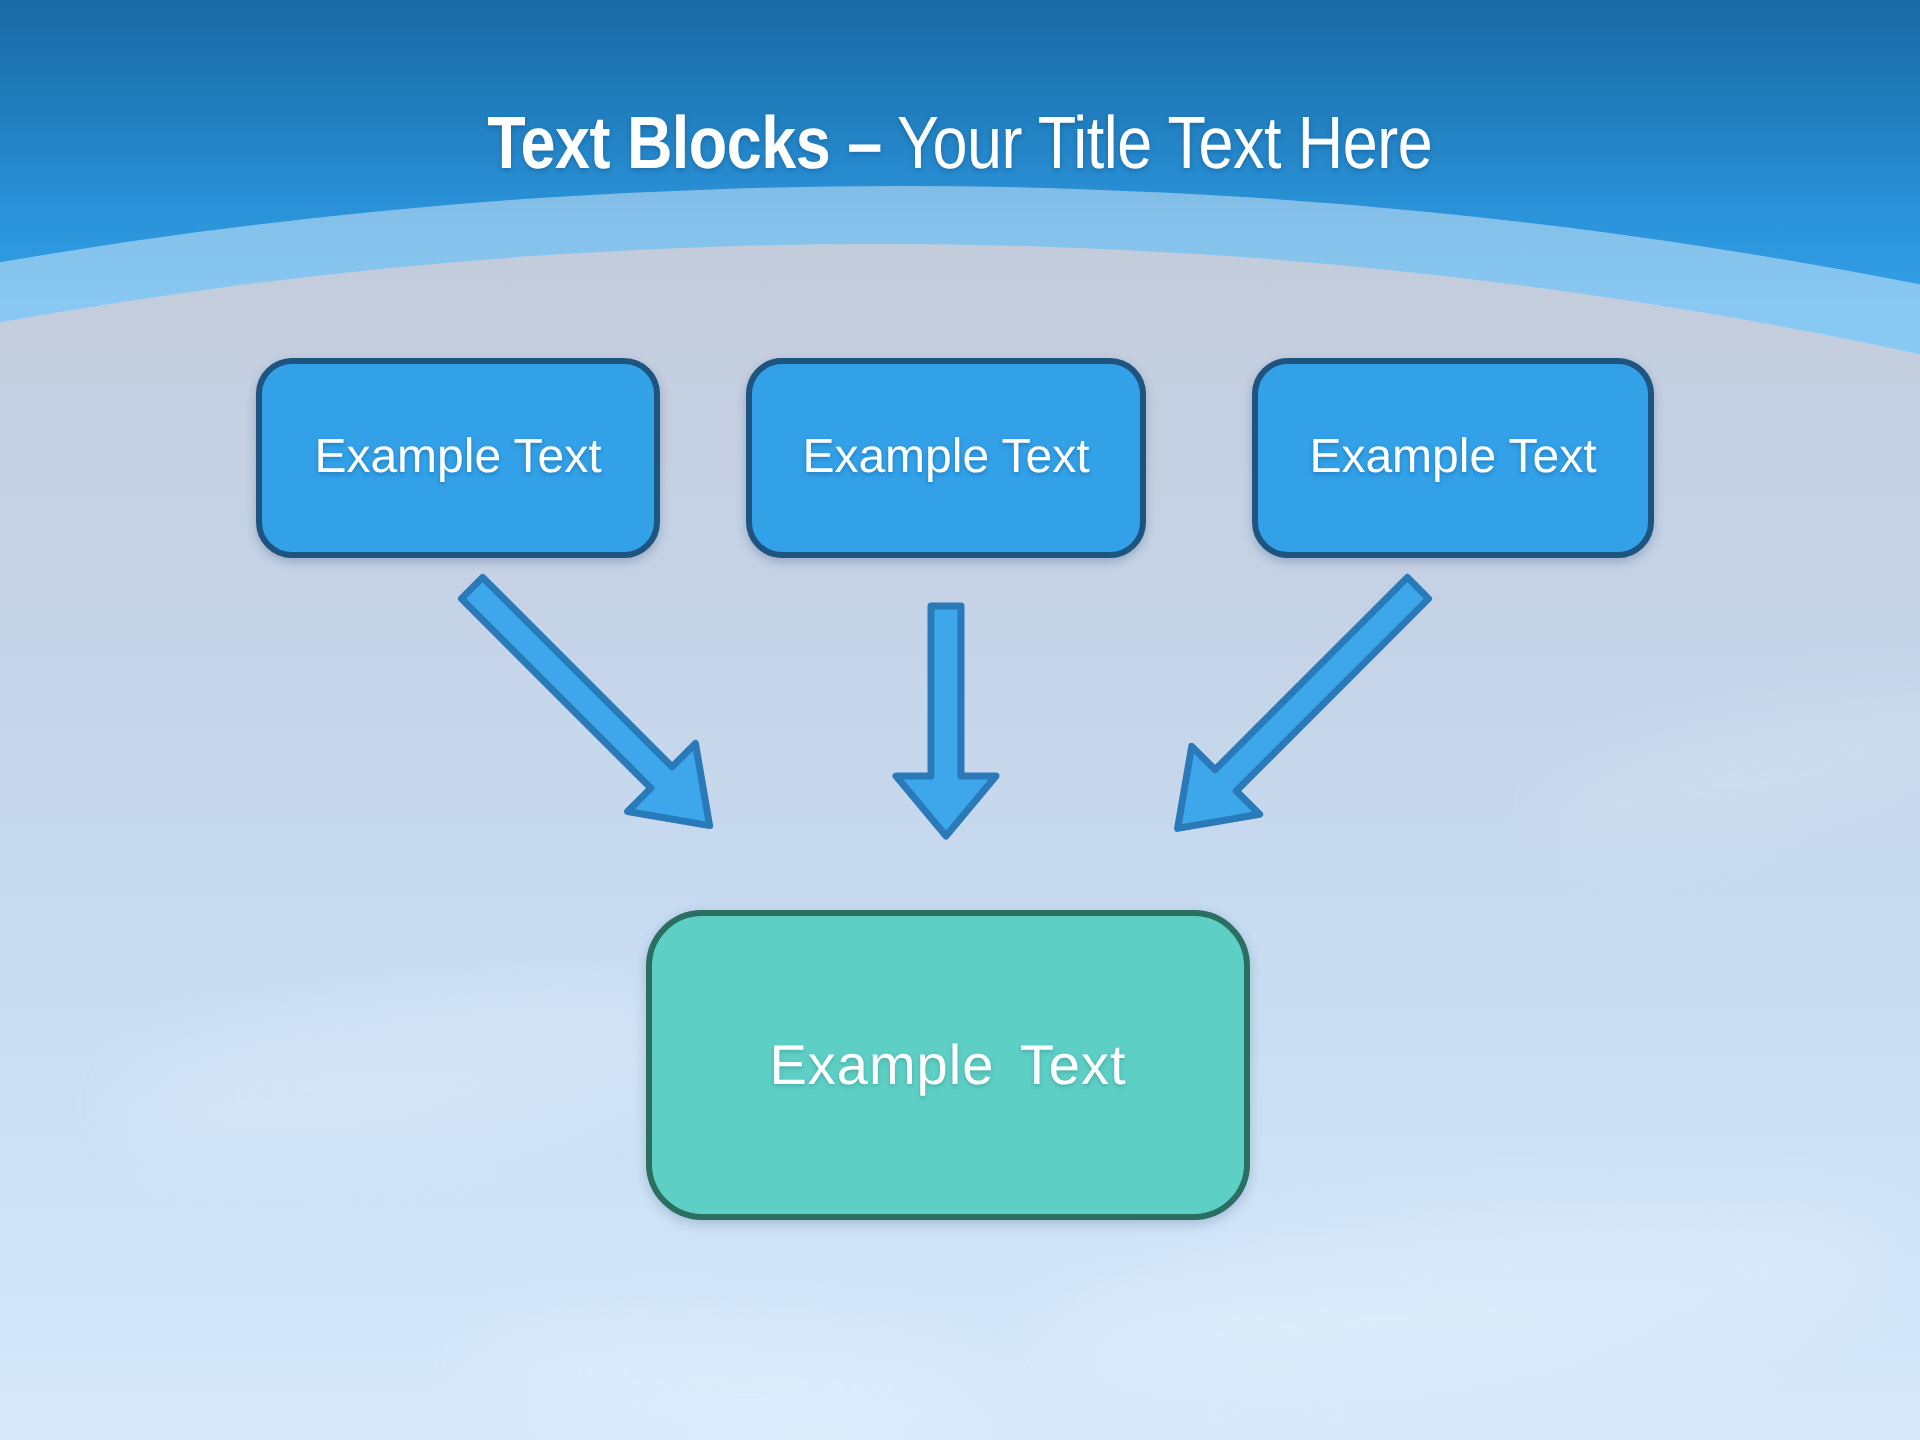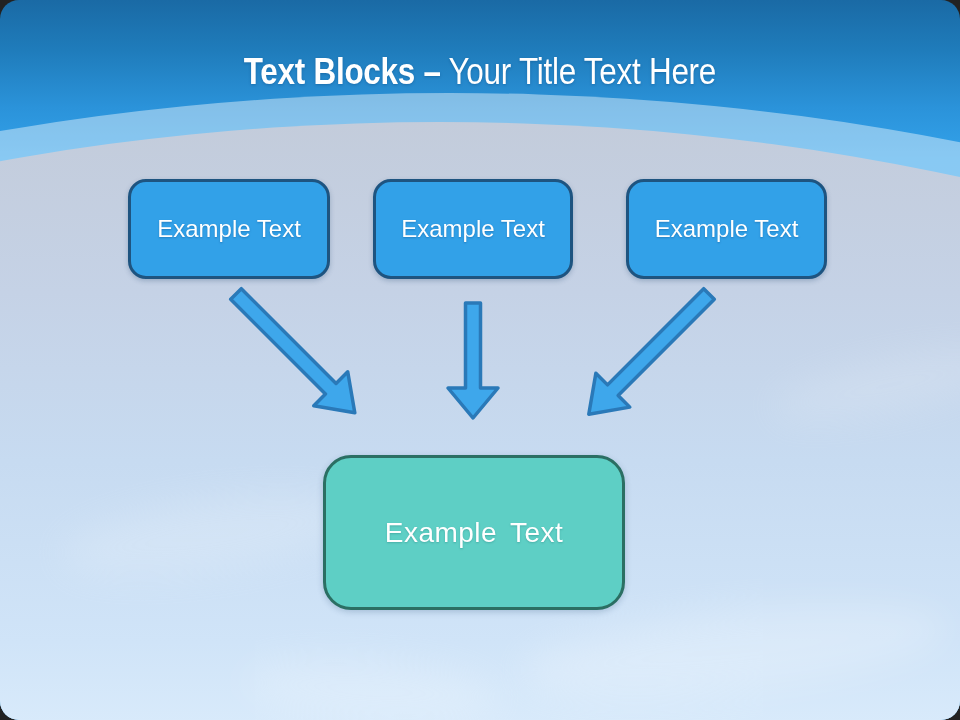--- a/index.html
+++ b/index.html
@@ -2,21 +2,20 @@
 <html><head>
 <meta charset="utf-8">
 <style>
   html,body{margin:0;padding:0;background:#222;}
   .slide{
     position:relative;
     width:960px;height:720px;
     overflow:hidden;
     font-family:"Liberation Sans",sans-serif;
     background:linear-gradient(180deg,#1a6aa5 0%,#1f7cbb 7%,#2b93da 15%,#33a2ea 22%,#36a7ef 32%,#37a8f0 45%);
-    border-radius:19px;
   }
   
   .halo{
     position:absolute;left:-1350px;top:93px;width:3600px;height:2400px;
     border-radius:50%;
     background:rgba(255,255,255,0.42);
   }
   .ground{
     position:absolute;left:-1260px;top:122px;width:3400px;height:2300px;
     border-radius:50%;

